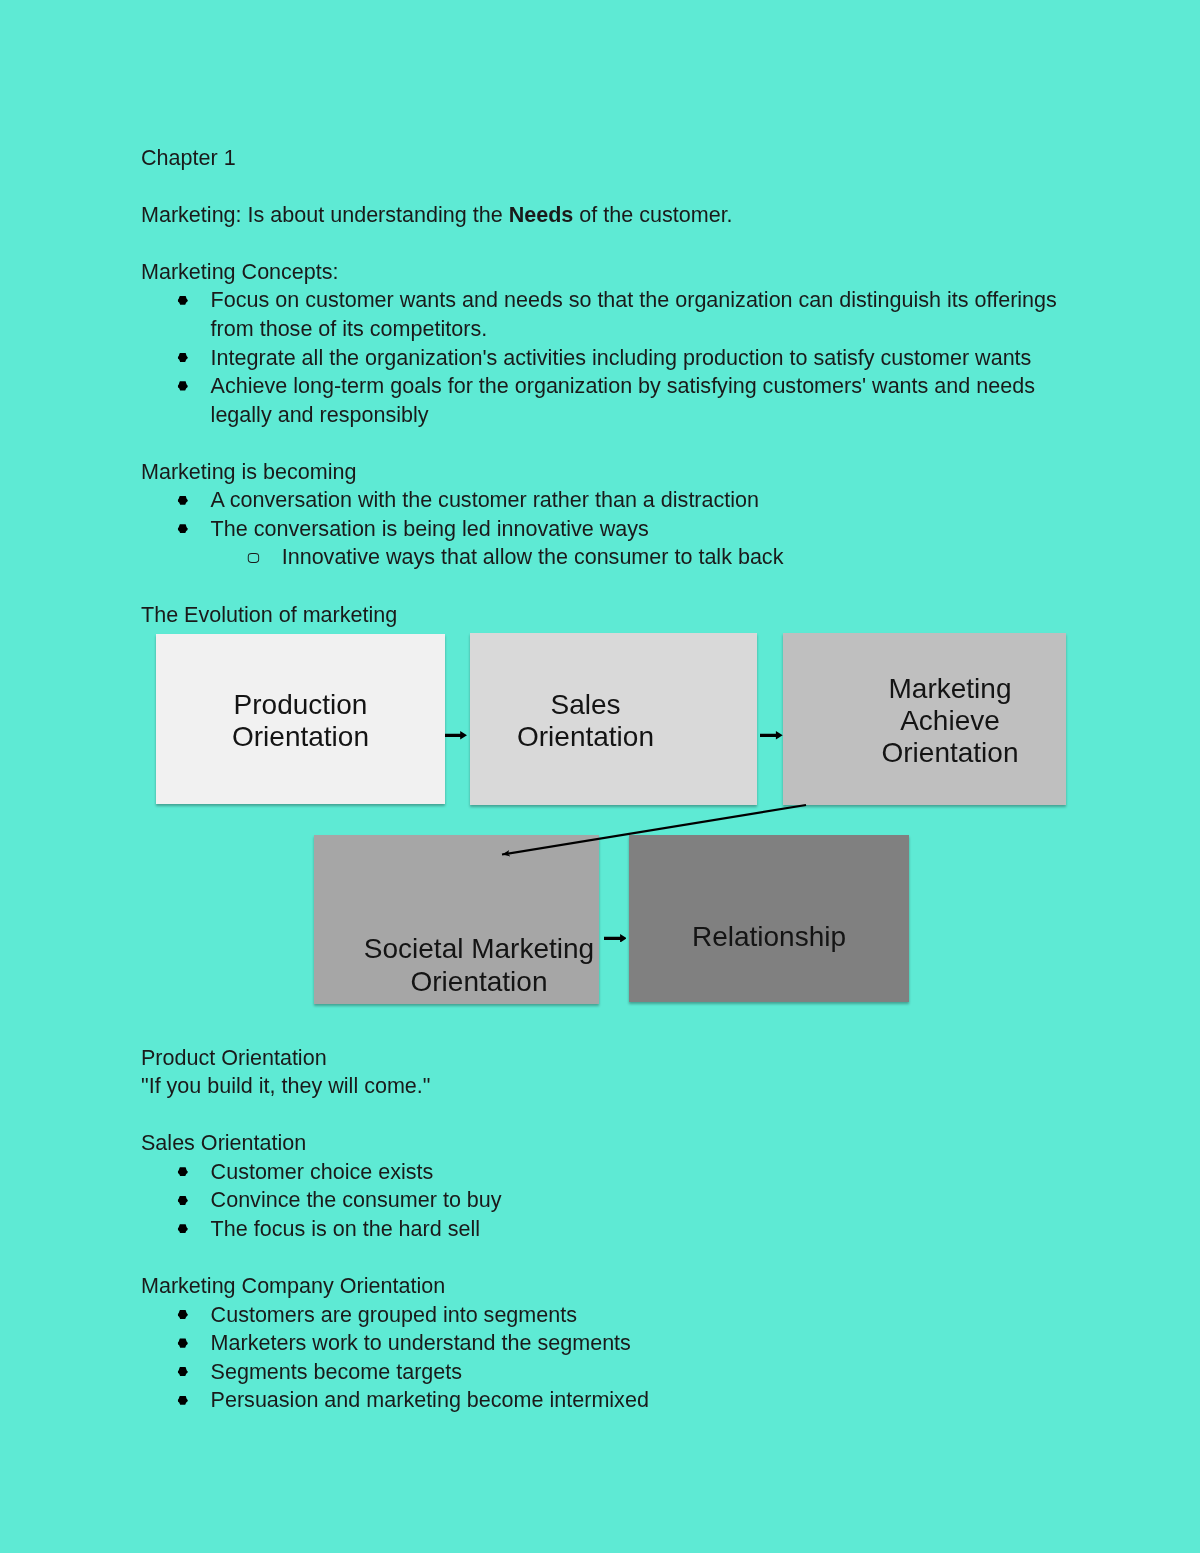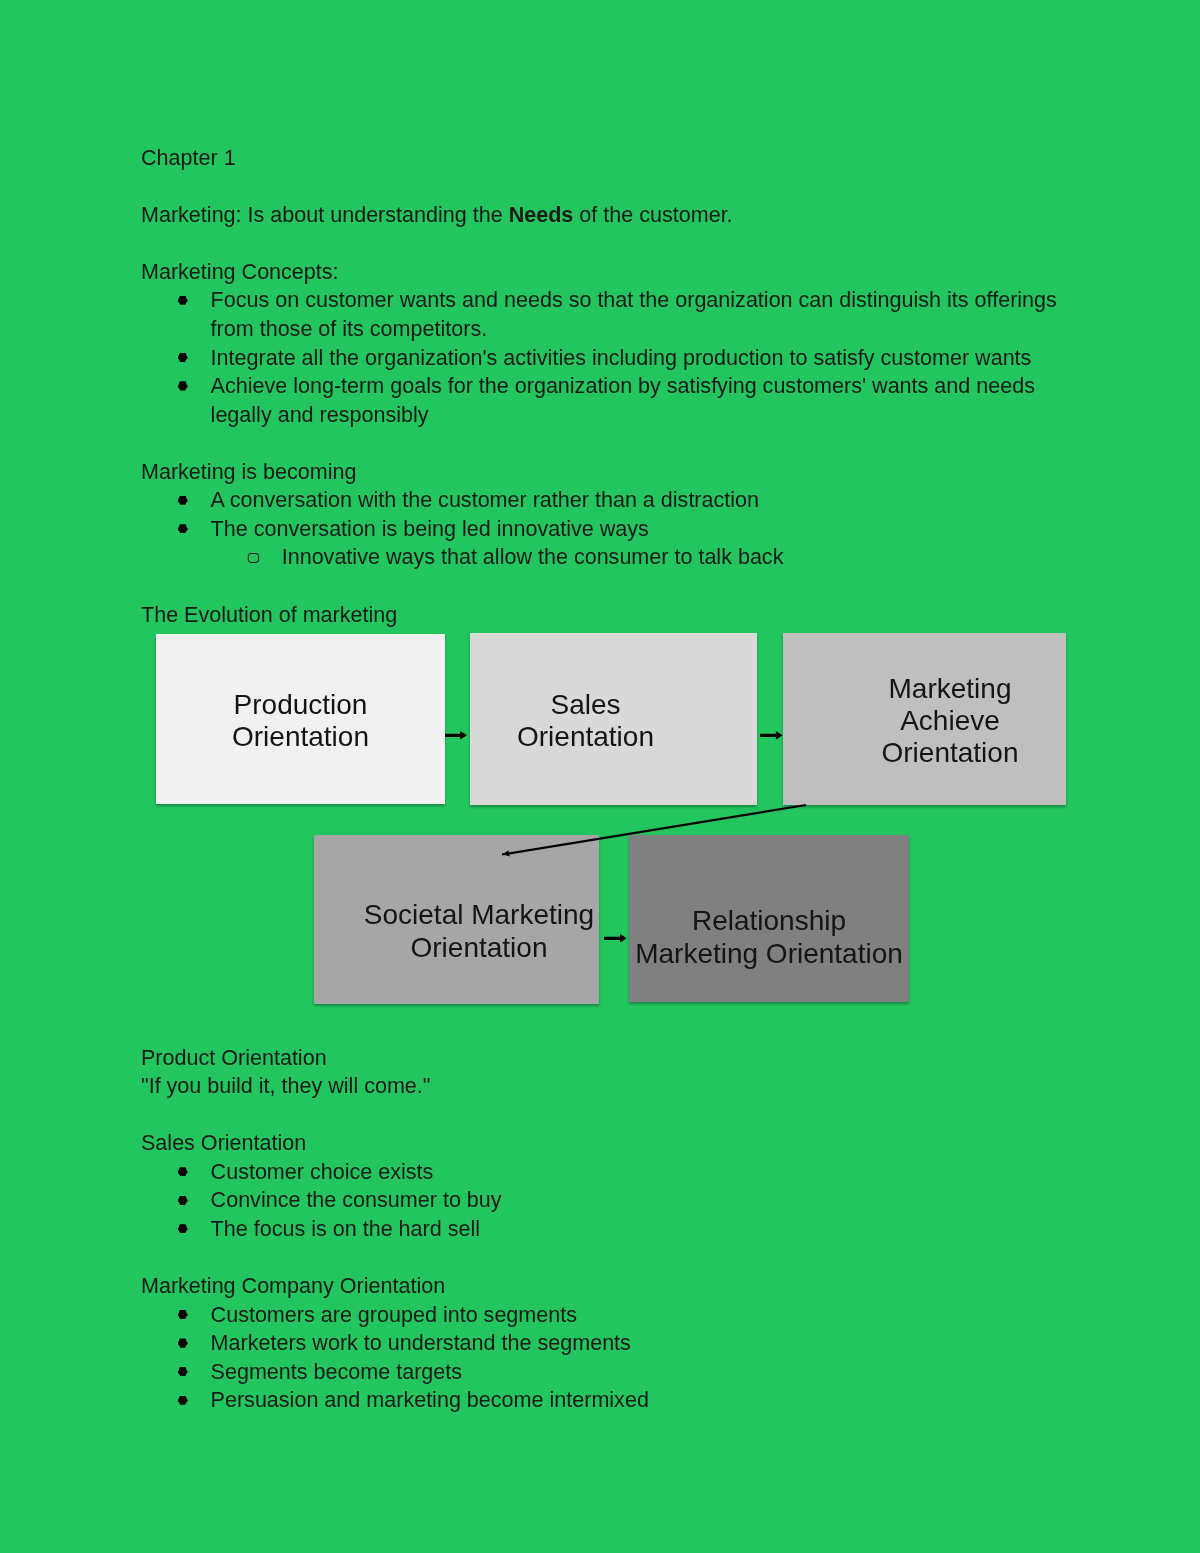--- a/index.html
+++ b/index.html
@@ -1,18 +1,18 @@
 <!DOCTYPE html>
 <html><head>
 <meta charset="utf-8">
 <style>
   html,body{margin:0;padding:0;}
   body{width:1200px;height:1553px;position:relative;overflow:hidden;background:#ffffff;
        font-family:"Liberation Sans",sans-serif;color:#1a1a1a;}
-  #page{position:absolute;left:0;top:0;width:1200px;height:1553px;background:#22c55e;}
+  #page{position:absolute;left:0;top:0;width:1200px;height:1553px;background:#5eead4;}
   #doc{position:absolute;left:141.3px;top:142.6px;width:974.29px;
        font-size:22.8px;line-height:28.56px;
        transform:scaleX(0.945);transform-origin:0 0;}
   .blk{font-size:22.8px;line-height:28.56px;filter:blur(0px);}
   .blank{height:28.56px;}
   .b1{position:relative;padding-left:73.65px;}
   .b1>.bu{position:absolute;left:38.62px;top:10.3px;width:11.01px;height:9.2px;background:#000;border-radius:22%;
           clip-path:polygon(22% 0%,78% 0%,88% 34%,100% 50%,94% 66%,84% 74%,74% 100%,26% 100%,16% 74%,6% 66%,0% 50%,12% 34%);}
   .b2{position:relative;padding-left:148.89px;}
   .b2>.bu{position:absolute;left:112.65px;top:10.6px;width:11.9px;height:9.5px;border:1.9px solid #1a1a1a;border-radius:36%;box-sizing:border-box;}
@@ -75,31 +75,30 @@
       </div>
       <div class="boxshadow" style="left:775px;top:633px;width:283px;height:172px;background:#BFBFBF"></div>
       <div class="box" style="left:775px;top:633px;width:334px;height:172px">
         <div style="position:relative;top:2px">
           <div>Marketing</div>
           <div>Achieve</div>
           <div>Orientation</div>
         </div>
       </div>
       <div class="boxshadow" style="left:306px;top:835px;width:285px;height:169px;background:#A6A6A6"></div>
-      <div class="box" style="left:306px;top:848px;width:330px;height:169px">
+      <div class="box" style="left:306px;top:882px;width:330px;height:169px">
         <div style="position:relative;top:-1px">
           <div>Societal Marketing</div>
           <div>Orientation</div>
         </div>
       </div>
       <div class="boxshadow" style="left:621px;top:835px;width:280px;height:167px;background:#808080"></div>
       <div class="box" style="left:621px;top:870px;width:280px;height:137px">
         <div style="position:relative;top:-1px">
           <div>Relationship</div>
-          <div>Marketing Orientation</div>
         </div>
       </div>
       <svg class="diagsvg" width="22" height="8.6" style="left:437.4px;top:731.4000000000001px" viewBox="0 0 22 8.6">
         <path d="M0 2.6999999999999997 H15.2 V0 L22 4.3 L15.2 8.6 V5.9 H0 Z" fill="#000"></path>
       </svg>
       <svg class="diagsvg" width="22.7" height="8.6" style="left:751.9px;top:731.1px" viewBox="0 0 22.7 8.6">
         <path d="M0 2.6999999999999997 H15.899999999999999 V0 L22.7 4.3 L15.899999999999999 8.6 V5.9 H0 Z" fill="#000"></path>
       </svg>
       <svg class="diagsvg" width="22.9" height="8.6" style="left:595.6px;top:933.6px" viewBox="0 0 22.9 8.6">
         <path d="M0 2.6999999999999997 H16.099999999999998 V0 L22.9 4.3 L16.099999999999998 8.6 V5.9 H0 Z" fill="#000"></path>

